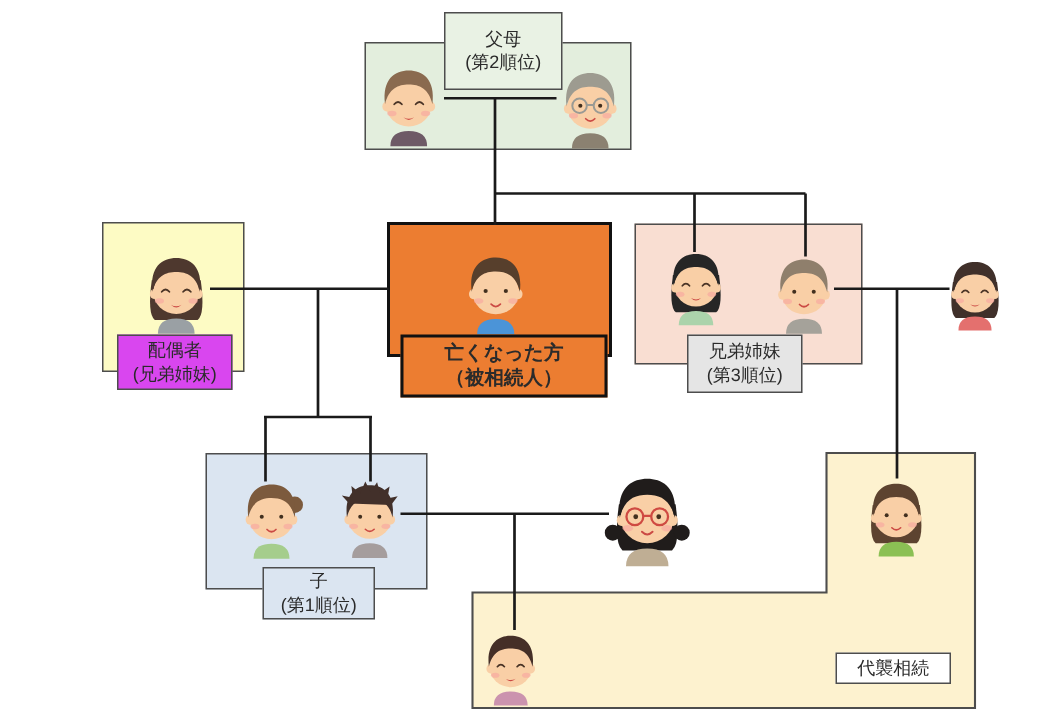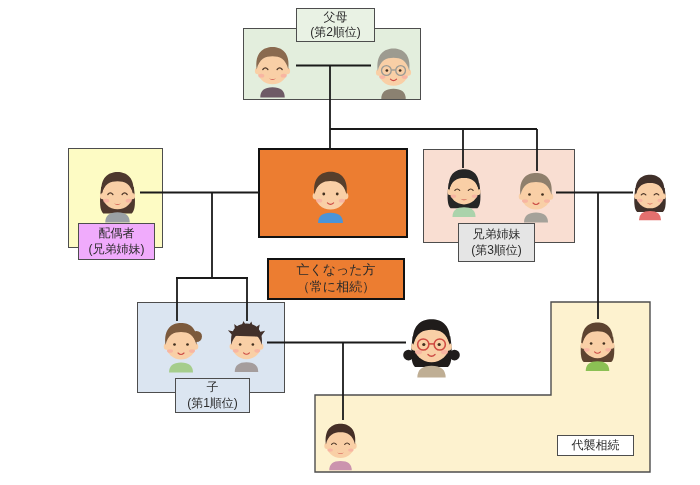--- a/index.html
+++ b/index.html
@@ -8,21 +8,21 @@
     font-family:"Liberation Sans","DejaVu Sans",sans-serif;
     overflow:hidden;
   }
   .box{position:absolute;box-sizing:border-box;border:1.4px solid #4d4d4d;}
   .box.thick{border:2.5px solid #111;}
   .tag{
     position:absolute;box-sizing:border-box;border:1.4px solid #4d4d4d;
     display:flex;flex-direction:column;align-items:center;justify-content:center;
     font-size:12px;line-height:1.28;color:#2b2b2b;text-align:center;white-space:nowrap;
   }
-  .tag.thick{border:2.5px solid #111;font-weight:normal;margin-top:35px;}
+  .tag.thick{border:2.5px solid #111;font-weight:bold;}
   #overlay{position:absolute;left:0;top:0;width:700px;height:485px;}
   #avatars{position:absolute;left:0;top:0;width:700px;height:485px;}
 </style>
 </head>
 <body>
 
 <div id="canvas">
 
   <div class="box" style="left: 243px; top: 28px; width: 178px; height: 72px; background-color: rgb(227, 238, 221);"></div>
   <div class="box" style="left: 68px; top: 148px; width: 95px; height: 100px; background-color: rgb(253, 251, 196);"></div>
@@ -204,31 +204,31 @@
         <ellipse cx="79" cy="60" rx="5.5" ry="6.5" fill="#f9cfa6"></ellipse>
         <ellipse cx="50" cy="57" rx="30" ry="29" fill="#f9cfa6"></ellipse>
         <path d="M19 57 C15 24 32 13 50 13 C68 13 85 24 81 57 C76 36 64 31 50 31 C36 31 24 36 19 57 Z" fill="#452f27"></path>
         <path d="M31 57 Q36 51 41 57 M59 57 Q64 51 69 57" stroke="#4a3426" stroke-width="2.4" fill="none" stroke-linecap="round"></path>
         <ellipse cx="28" cy="69" rx="6" ry="3.6" fill="#f7a8a0" opacity=".65"></ellipse>
         <ellipse cx="72" cy="69" rx="6" ry="3.6" fill="#f7a8a0" opacity=".65"></ellipse>
         <path d="M43 74 Q50 81 57 74 Q50 78 43 74 Z" fill="#cb4a44"></path>
       </svg>
     </div>
 
-  <div class="tag" style="left: 296px; top: 8px; width: 79px; height: 34px; background-color: rgb(233, 242, 228);">
+  <div class="tag" style="left: 296px; top: 8px; width: 79px; height: 52px; background-color: rgb(233, 242, 228);">
     <span>父母</span>
     <span>(第2順位)</span>
   </div>
-  <div class="tag" style="left: 78px; top: 223px; width: 77px; height: 37px; background-color: #f0abfc;">
+  <div class="tag" style="left: 78px; top: 223px; width: 77px; height: 37px; background-color: #d946ef;">
     <span>配偶者</span>
     <span>(兄弟姉妹)</span>
   </div>
   <div class="tag thick" style="left: 267px; top: 223px; width: 138px; height: 42px; font-size: 13px; background-color: rgb(236, 125, 49);">
     <span>亡くなった方</span>
-    <span>（常に相続）</span>
+    <span>（被相続人）</span>
   </div>
   <div class="tag" style="left: 458px; top: 223px; width: 77px; height: 39px; background-color: #e5e5e5;">
     <span>兄弟姉妹</span>
     <span>(第3順位)</span>
   </div>
   <div class="tag" style="left: 175px; top: 378px; width: 75px; height: 35px; background-color: rgb(219, 229, 241);">
     <span>子</span>
     <span>(第1順位)</span>
   </div>
   <div class="tag" style="left: 557px; top: 435px; width: 77px; height: 21px; background-color: rgb(255, 255, 255);">

